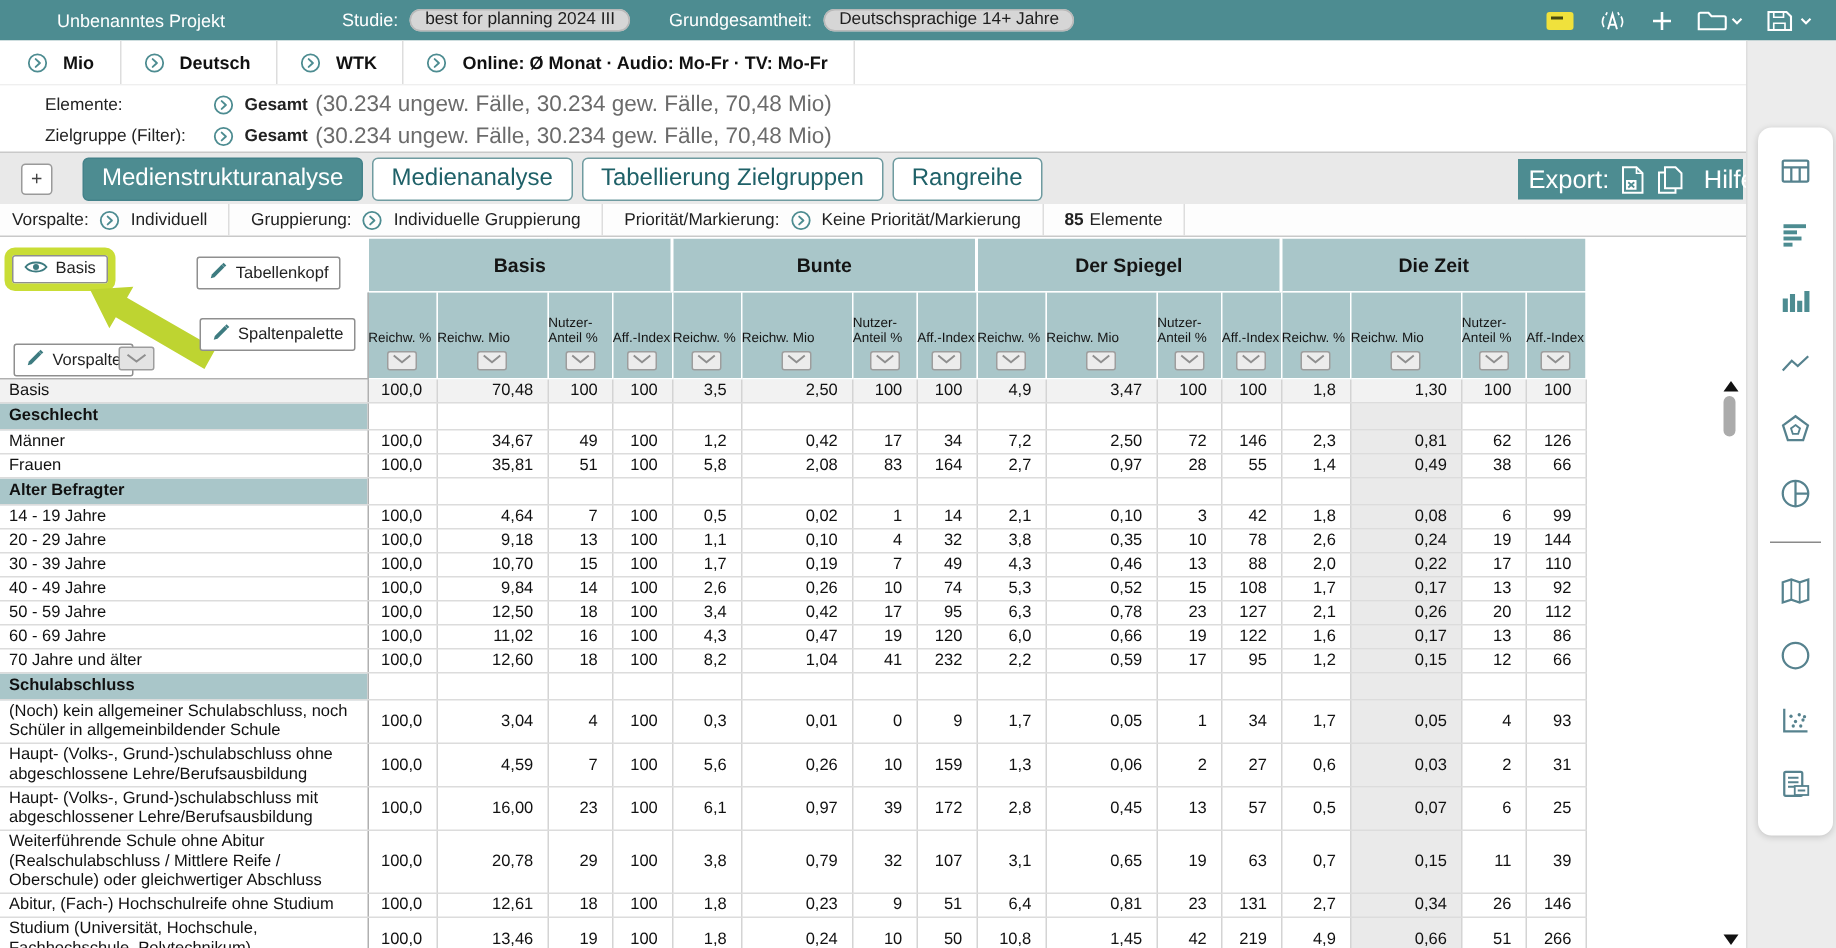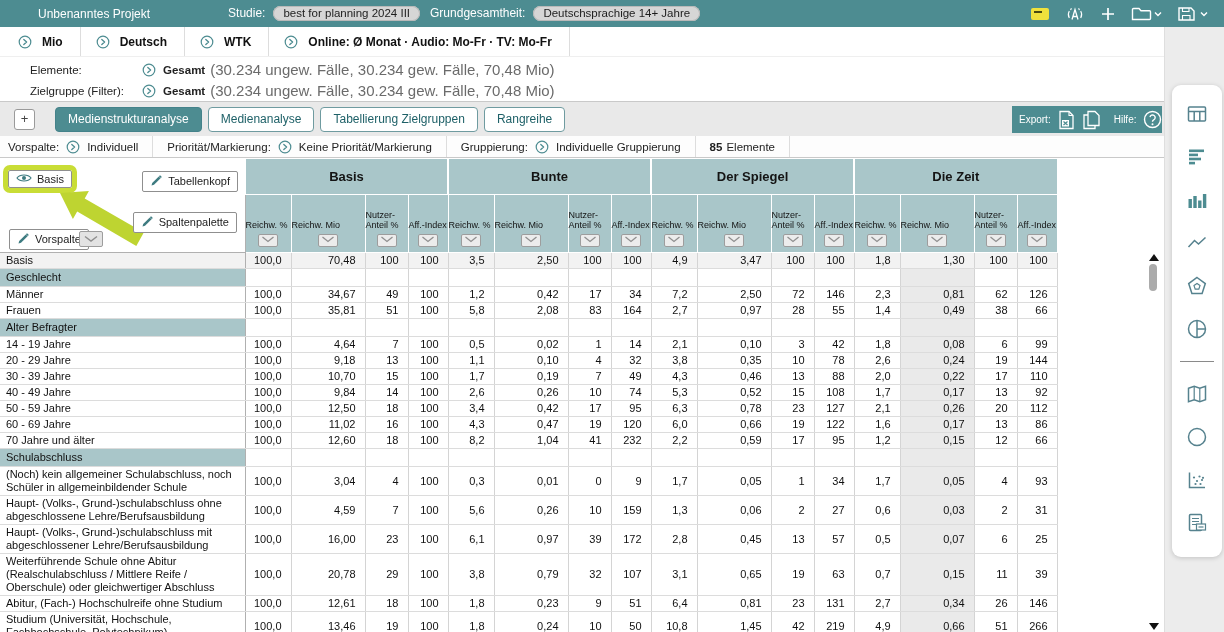--- a/index.html
+++ b/index.html
@@ -5,21 +5,21 @@
   *{margin:0;padding:0;box-sizing:border-box}
   html,body{background:#d8d8d8}
   body{font-family:"Liberation Sans",sans-serif}
   .screen{position:relative;width:1224px;height:632px;background:#ececec;overflow:hidden}
 
   
   .topbar{position:absolute;top:0;left:0;width:1224px;height:27px;background:#4d8c91;display:flex;align-items:center;color:#fff;font-size:12px}
   .topbar .title{margin-left:38px;white-space:nowrap}
   .tgrp{display:flex;align-items:flex-start;gap:8px;white-space:nowrap}
   .study{margin-left:78px}
-  .universe{margin-left:10px}
+  .universe{margin-left:26px}
   .pill{background:#d6d6d6;color:#1d1d1d;border-radius:9px;padding:1px 10px 2px;font-size:11.5px;box-shadow:inset 0 0 0 1px #b9b9b9}
   .topbar-icons{margin-left:auto;margin-right:16px;display:flex;align-items:center;gap:15px}
   .ticon{display:inline-flex;align-items:center}
 
   
   .toolbar{position:absolute;top:27px;left:0;width:1164px;height:30px;background:#fff;display:flex;align-items:stretch;border-bottom:1px solid #efefef}
   .tseg{display:flex;align-items:center;gap:10px;padding:0 17px 0 15px;border-right:1px solid #ddd;font-weight:bold;font-size:12px;color:#111;white-space:nowrap}
   .tseg:first-child{padding-left:18px}
   .cicon{display:inline-flex;align-items:center}
 
@@ -27,23 +27,23 @@
   .prefilters{position:absolute;top:57px;left:0;width:1164px;height:45px;background:#fff;border-bottom:1px solid #c9c9c9;font-size:11.5px;color:#222;padding-top:2px}
   .prow{display:flex;align-items:center;height:21px;padding-left:30px}
   .prow .plabel{width:112px}
   .prow .pval{font-weight:bold;margin-left:7px}
   .prow .pdetail{color:#6b6b6b;font-size:15px;margin-left:5px}
 
   
   .tabrow{position:absolute;top:102px;left:0;width:1164px;height:34px;background:#e9e9e9;display:flex;align-items:center}
   .addtab{width:21px;height:21px;margin-left:14px;background:#fff;border:1px solid #9a9a9a;border-radius:3px;font-size:13px;color:#444;line-height:18px;text-align:center;cursor:default}
   #tabs{display:flex;align-items:center;gap:6px;margin-left:20px}
-  .tab{padding:4px 12px 5px;border-radius:4px;font-size:12px;border:1px solid #6f9ba0;color:#1f6168;background:#fff;white-space:nowrap;cursor:default}
+  .tab{padding:4px 12px 5px;border-radius:4px;font-size:16px;border:1px solid #6f9ba0;color:#1f6168;background:#fff;white-space:nowrap;cursor:default}
   .tab.active{background:#4d8c91;color:#fff;border-color:#44828a}
-  .exportblock{position:absolute;left:1012px;top:4px;width:150px;height:27px;background:#4d8c91;display:flex;align-items:center;color:#fff;font-size:10px;padding:0 7px;gap:7px}
+  .exportblock{position:absolute;left:1012px;top:4px;width:150px;height:27px;background:#4d8c91;display:flex;align-items:center;color:#fff;font-size:17px;padding:0 7px;gap:7px}
   .exportblock .hilfe{margin-left:6px}
   #export-icons{display:flex;align-items:center;gap:7px}
 
   
   .settingsrow{position:absolute;top:136px;left:0;width:1164px;height:22px;background:#fdfdfd;border-bottom:1px solid #c9c9c9;display:flex;align-items:center;font-size:11.5px;color:#222}
   .sseg{display:flex;align-items:center;gap:7px;padding:0 14px;height:100%;border-right:1px solid #ddd;white-space:nowrap}
   .sseg:first-child{padding-left:8px}
   .elemseg{display:flex;gap:4px;padding:0 14px;height:100%;align-items:center;border-right:1px solid #ddd}
   .elemseg b{font-weight:bold}
 
@@ -51,28 +51,28 @@
   .table-wrap{position:absolute;top:158px;left:0;width:1164px;height:474px;background:#fff;overflow:hidden}
   table{border-collapse:collapse;table-layout:fixed;width:1057px}
   thead th{background:#a9c6c9;border:1px solid #fff;color:#141414}
   th.gh{height:36px;font-size:13px;font-weight:bold;border-left-width:2px}
   th.mh{height:58px;font-weight:normal;font-size:9px;vertical-align:bottom;padding-bottom:5px}
   .mlabel{display:block;text-align:left;line-height:10px;margin-bottom:4px}
   .envbtn{display:inline-block;width:20px;height:13px;background:#ececec;border:1px solid #9d9d9d;border-radius:2px;line-height:7px;text-align:center;cursor:default}
   th.panel-cell{background:#fff;border:none;border-right:1px solid #b0b0b0;border-bottom:1px solid #b0b0b0;position:relative}
   tbody td{border-right:1px solid #d4d4d4;border-bottom:1px solid #dcdcdc;font-size:11px;padding:1px 9px 1px 4px;text-align:right;vertical-align:middle;line-height:13px;color:#111;background:#fff}
   td.lbl{text-align:left;padding:1px 4px 1px 6px;border-right:1px solid #b0b0b0}
-  tr.section td.lbl{background:#a9c6c9;font-weight:normal;padding-top:2px;padding-bottom:2px}
+  tr.section td.lbl{background:#a9c6c9;font-weight:bold;padding-top:2px;padding-bottom:2px}
   tr.basisrow td{background:#f2f2f2}
   td.hl{background:#eaeaea}
 
   
   .pbtn{position:absolute;display:inline-flex;align-items:center;gap:5px;background:#fff;border:1px solid #8f8f8f;border-radius:2px;font-size:11px;color:#222;padding:2px 7px;font-family:"Liberation Sans",sans-serif;cursor:default;white-space:nowrap}
   .basis-btn{left:8px;top:11px;outline:5px solid #c9dd36}
-  .btn-tabellenkopf{right:6px;top:12px}
+  .btn-tabellenkopf{right:17px;top:12px}
   .btn-spaltenpalette{right:7px;top:53px}
   .btn-vorspalte{left:9px;top:70px}
   .envbig{position:absolute;left:79px;top:72px;width:24px;height:16px;background:#e3e3e3;border:1px solid #9d9d9d;border-radius:2px;display:inline-flex;align-items:center;justify-content:center;cursor:default}
   .hl-arrow{position:absolute;left:52px;top:26px;pointer-events:none}
 
   
   .vscroll{position:absolute;left:1147px;top:252px;width:12px;height:380px}
   .sarrow{position:absolute;left:2px;width:0;height:0;border-left:5px solid transparent;border-right:5px solid transparent}
   .sarrow.up{top:2px;border-bottom:7px solid #111}
   .sarrow.down{bottom:2px;border-top:7px solid #111}
@@ -243,38 +243,38 @@
           <span>Vorspalte:</span>
           <span class="cicon">
             <svg width="14" height="14" viewBox="0 0 14 14">
               <circle cx="7" cy="7" r="5.8" fill="none" stroke="#4d8c91" stroke-width="1.2"></circle>
               <path d="M5.8 4.4 L8.6 7 L5.8 9.6" fill="none" stroke="#4d8c91" stroke-width="1.3" stroke-linecap="round" stroke-linejoin="round"></path>
             </svg>
           </span>
           <span>Individuell</span>
         </span>
         <span class="sseg">
+          <span>Gruppierung:</span>
+          <span class="cicon">
+            <svg width="14" height="14" viewBox="0 0 14 14">
+              <circle cx="7" cy="7" r="5.8" fill="none" stroke="#4d8c91" stroke-width="1.2"></circle>
+              <path d="M5.8 4.4 L8.6 7 L5.8 9.6" fill="none" stroke="#4d8c91" stroke-width="1.3" stroke-linecap="round" stroke-linejoin="round"></path>
+            </svg>
+          </span>
+          <span>Individuelle Gruppierung</span>
+        </span>
+        <span class="sseg">
           <span>Priorität/Markierung:</span>
           <span class="cicon">
             <svg width="14" height="14" viewBox="0 0 14 14">
               <circle cx="7" cy="7" r="5.8" fill="none" stroke="#4d8c91" stroke-width="1.2"></circle>
               <path d="M5.8 4.4 L8.6 7 L5.8 9.6" fill="none" stroke="#4d8c91" stroke-width="1.3" stroke-linecap="round" stroke-linejoin="round"></path>
             </svg>
           </span>
           <span>Keine Priorität/Markierung</span>
-        </span>
-        <span class="sseg">
-          <span>Gruppierung:</span>
-          <span class="cicon">
-            <svg width="14" height="14" viewBox="0 0 14 14">
-              <circle cx="7" cy="7" r="5.8" fill="none" stroke="#4d8c91" stroke-width="1.2"></circle>
-              <path d="M5.8 4.4 L8.6 7 L5.8 9.6" fill="none" stroke="#4d8c91" stroke-width="1.3" stroke-linecap="round" stroke-linejoin="round"></path>
-            </svg>
-          </span>
-          <span>Individuelle Gruppierung</span>
         </span>
       </span>
     <span class="elemseg">
       <b>85</b>
       <span>Elemente</span>
     </span>
   </div>
 
   <div class="table-wrap">
     <table>

